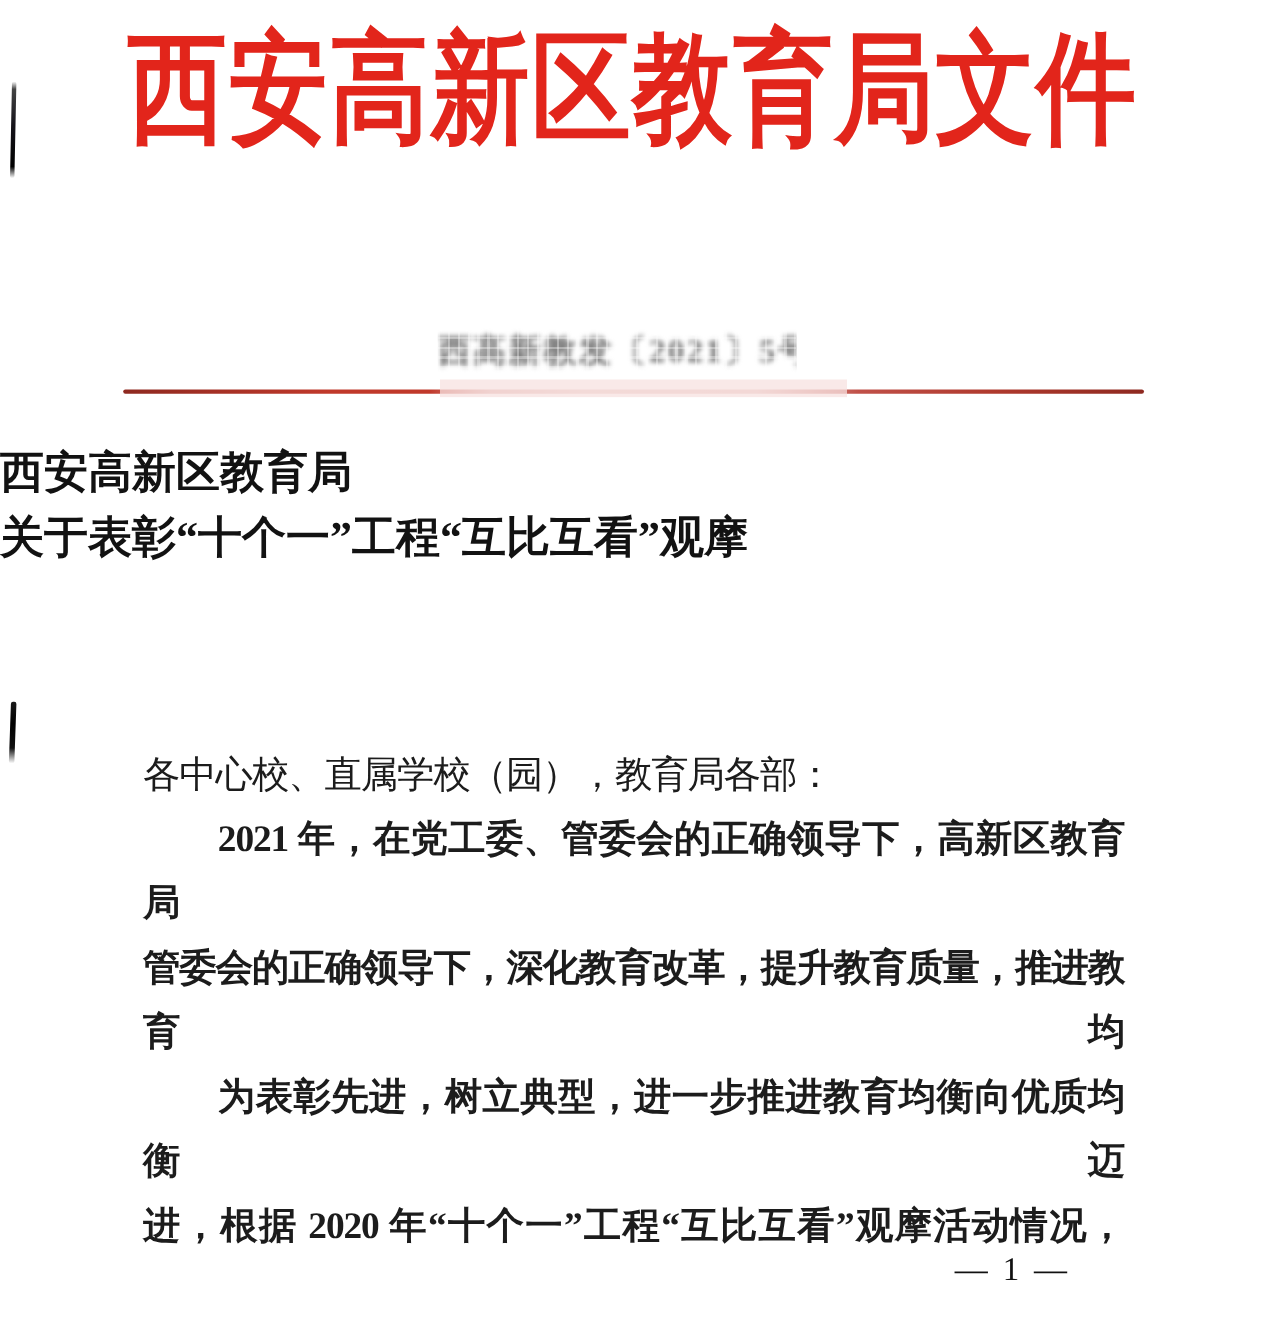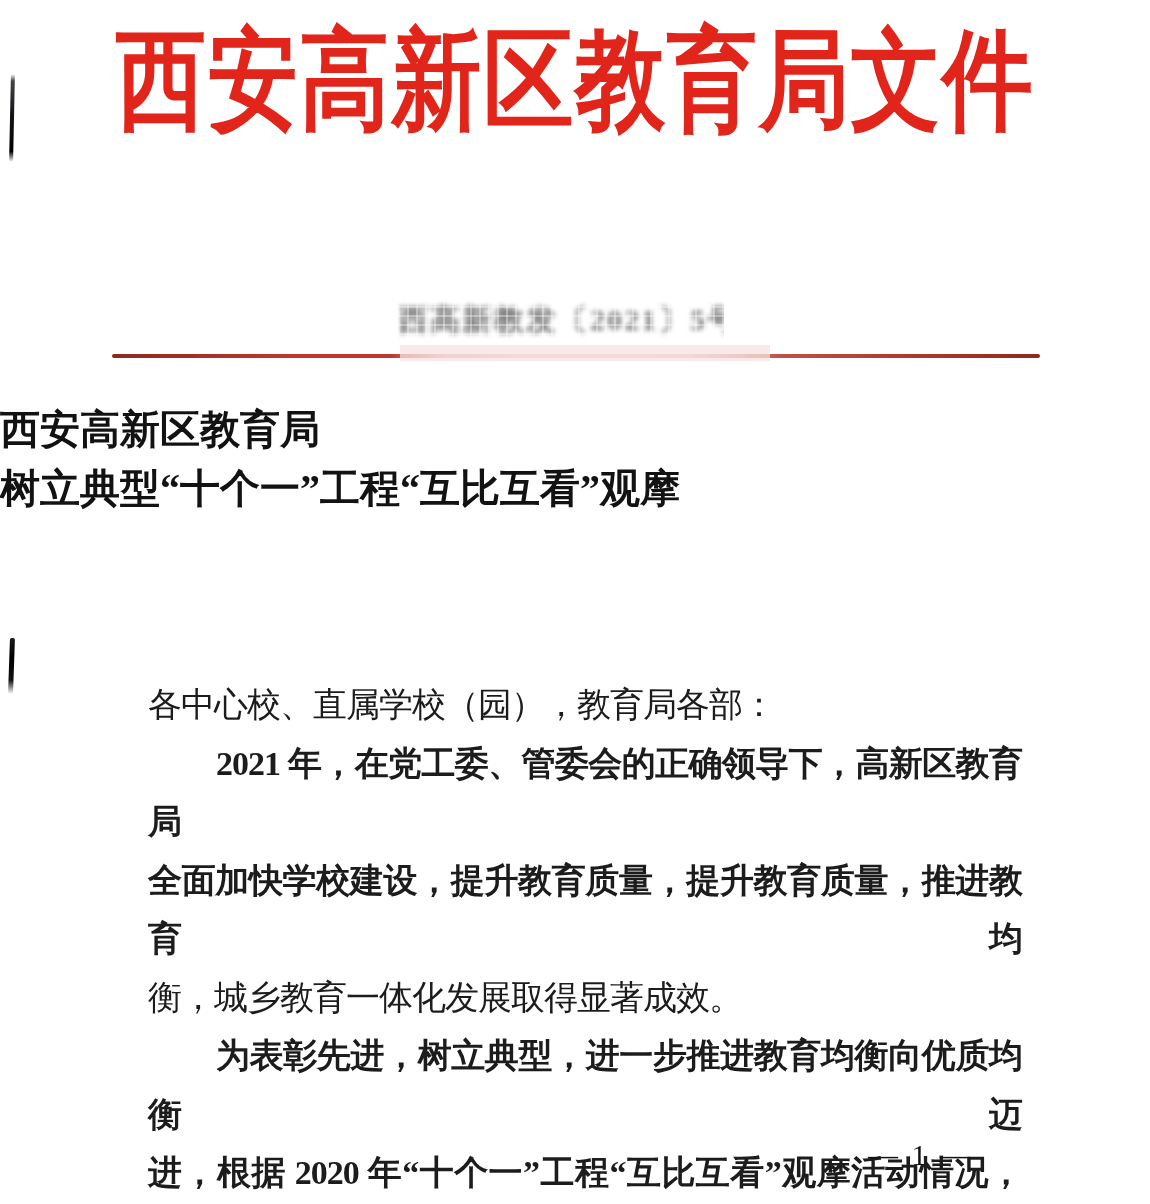--- a/index.html
+++ b/index.html
@@ -100,21 +100,21 @@
 
   
   .body-text {
     position: absolute;
     left: 130px; top: 676px; width: 892px;
     font-size: 34px;
     line-height: 58.5px;
     letter-spacing: -1px;
     color: #1c1c1c;
   }
-  .line { white-space: normal; margin-left: 18px; }
+  .line { white-space: normal; }
   .fill { text-align: justify; text-align-last: justify; font-weight: bold; }
   .indent { text-indent: 2em; }
 
   
   .page-num {
     position: absolute;
     top: 1138px; left: 868px;
     font-size: 30px;
     letter-spacing: 3px;
     color: #111;
@@ -134,27 +134,26 @@
   <div class="doc-number">
     <span class="blur-text">西高新教发〔2021〕5号</span>
     <span class="mosaic"></span>
   </div>
 
   <div class="rule"></div>
   <div class="band"></div>
 
   <div class="title">
     <div>西安高新区教育局</div>
-    <div>树立典型“十个一”工程“互比互看”观摩</div>
+    <div>关于表彰“十个一”工程“互比互看”观摩</div>
   </div>
 
   <div class="body-text">
     <div class="line">各中心校、直属学校（园），教育局各部：</div>
     <div class="line fill indent">2021 年，在党工委、管委会的正确领导下，高新区教育局</div>
-    <div class="line fill">全面加快学校建设，提升教育质量，提升教育质量，推进教育均</div>
-    <div class="line">衡，城乡教育一体化发展取得显著成效。</div>
+    <div class="line fill">管委会的正确领导下，深化教育改革，提升教育质量，推进教育均</div>
     <div class="line fill indent">为表彰先进，树立典型，进一步推进教育均衡向优质均衡迈</div>
     <div class="line fill">进，根据 2020 年“十个一”工程“互比互看”观摩活动情况，</div>
   </div>
 
   <div class="page-num">— 1 —</div>
 
 </div>
 
 </body></html>

